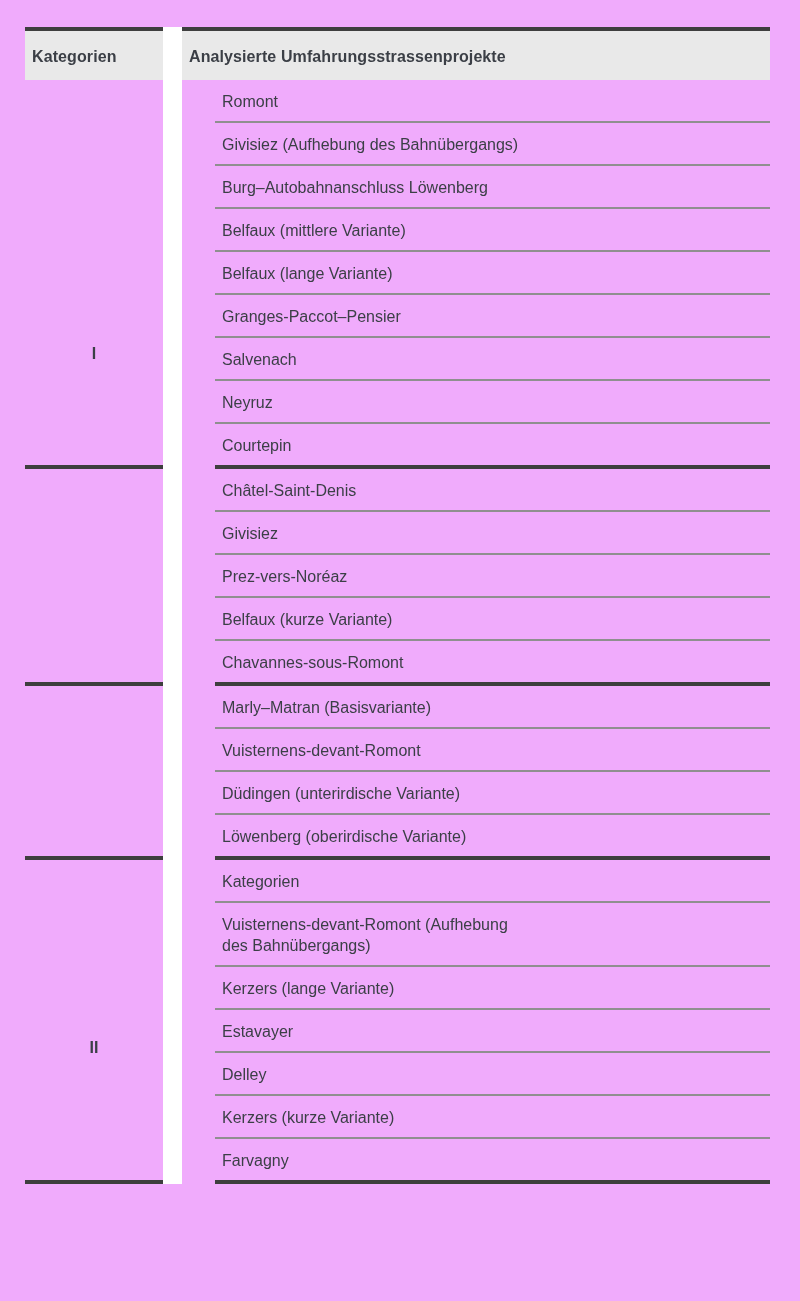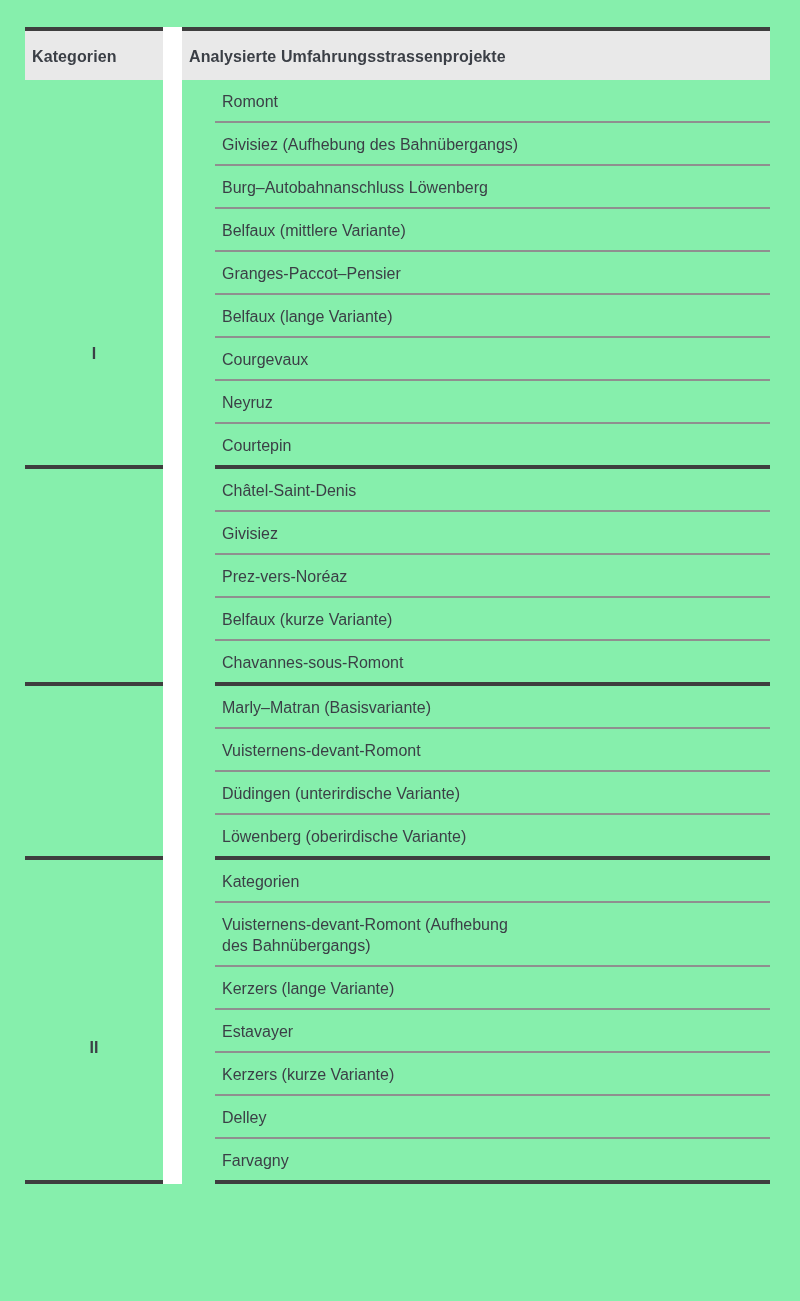--- a/index.html
+++ b/index.html
@@ -15,21 +15,21 @@
     height: 1301px;
     overflow: hidden;
     font-family: "Liberation Sans", "DejaVu Sans", sans-serif;
     color: var(--text);
   }
   .page {
     position: relative;
     width: 800px;
     height: 1301px;
     padding: 27px 30px 0 25px;
-    background: #86efac;
+    background: #f0abfc;
   }
   .table { width: 745px; font-size: 16px; }
 
   
   .thead { display: flex; }
   .th {
     background: var(--header-bg);
     border-top: 4px solid var(--thick);
     height: 53px;
     display: flex;
@@ -92,27 +92,27 @@
             <div class="row">
               <div class="row-text">Givisiez (Aufhebung des Bahnübergangs)</div>
             </div>
             <div class="row">
               <div class="row-text">Burg–Autobahnanschluss Löwenberg</div>
             </div>
             <div class="row">
               <div class="row-text">Belfaux (mittlere Variante)</div>
             </div>
             <div class="row">
+              <div class="row-text">Belfaux (lange Variante)</div>
+            </div>
+            <div class="row">
               <div class="row-text">Granges-Paccot–Pensier</div>
             </div>
             <div class="row">
-              <div class="row-text">Belfaux (lange Variante)</div>
-            </div>
-            <div class="row">
-              <div class="row-text">Courgevaux</div>
+              <div class="row-text">Salvenach</div>
             </div>
             <div class="row">
               <div class="row-text">Neyruz</div>
             </div>
             <div class="row">
               <div class="row-text">Courtepin</div>
             </div>
           </div>
         </div>
         <div class="cat-block">
@@ -167,24 +167,24 @@
               <div class="row-text">Vuisternens-devant-Romont (Aufhebung
 des Bahnübergangs)</div>
             </div>
             <div class="row">
               <div class="row-text">Kerzers (lange Variante)</div>
             </div>
             <div class="row">
               <div class="row-text">Estavayer</div>
             </div>
             <div class="row">
-              <div class="row-text">Kerzers (kurze Variante)</div>
+              <div class="row-text">Delley</div>
             </div>
             <div class="row">
-              <div class="row-text">Delley</div>
+              <div class="row-text">Kerzers (kurze Variante)</div>
             </div>
             <div class="row">
               <div class="row-text">Farvagny</div>
             </div>
           </div>
         </div>
       </div>
   </div>
 </div>
 

